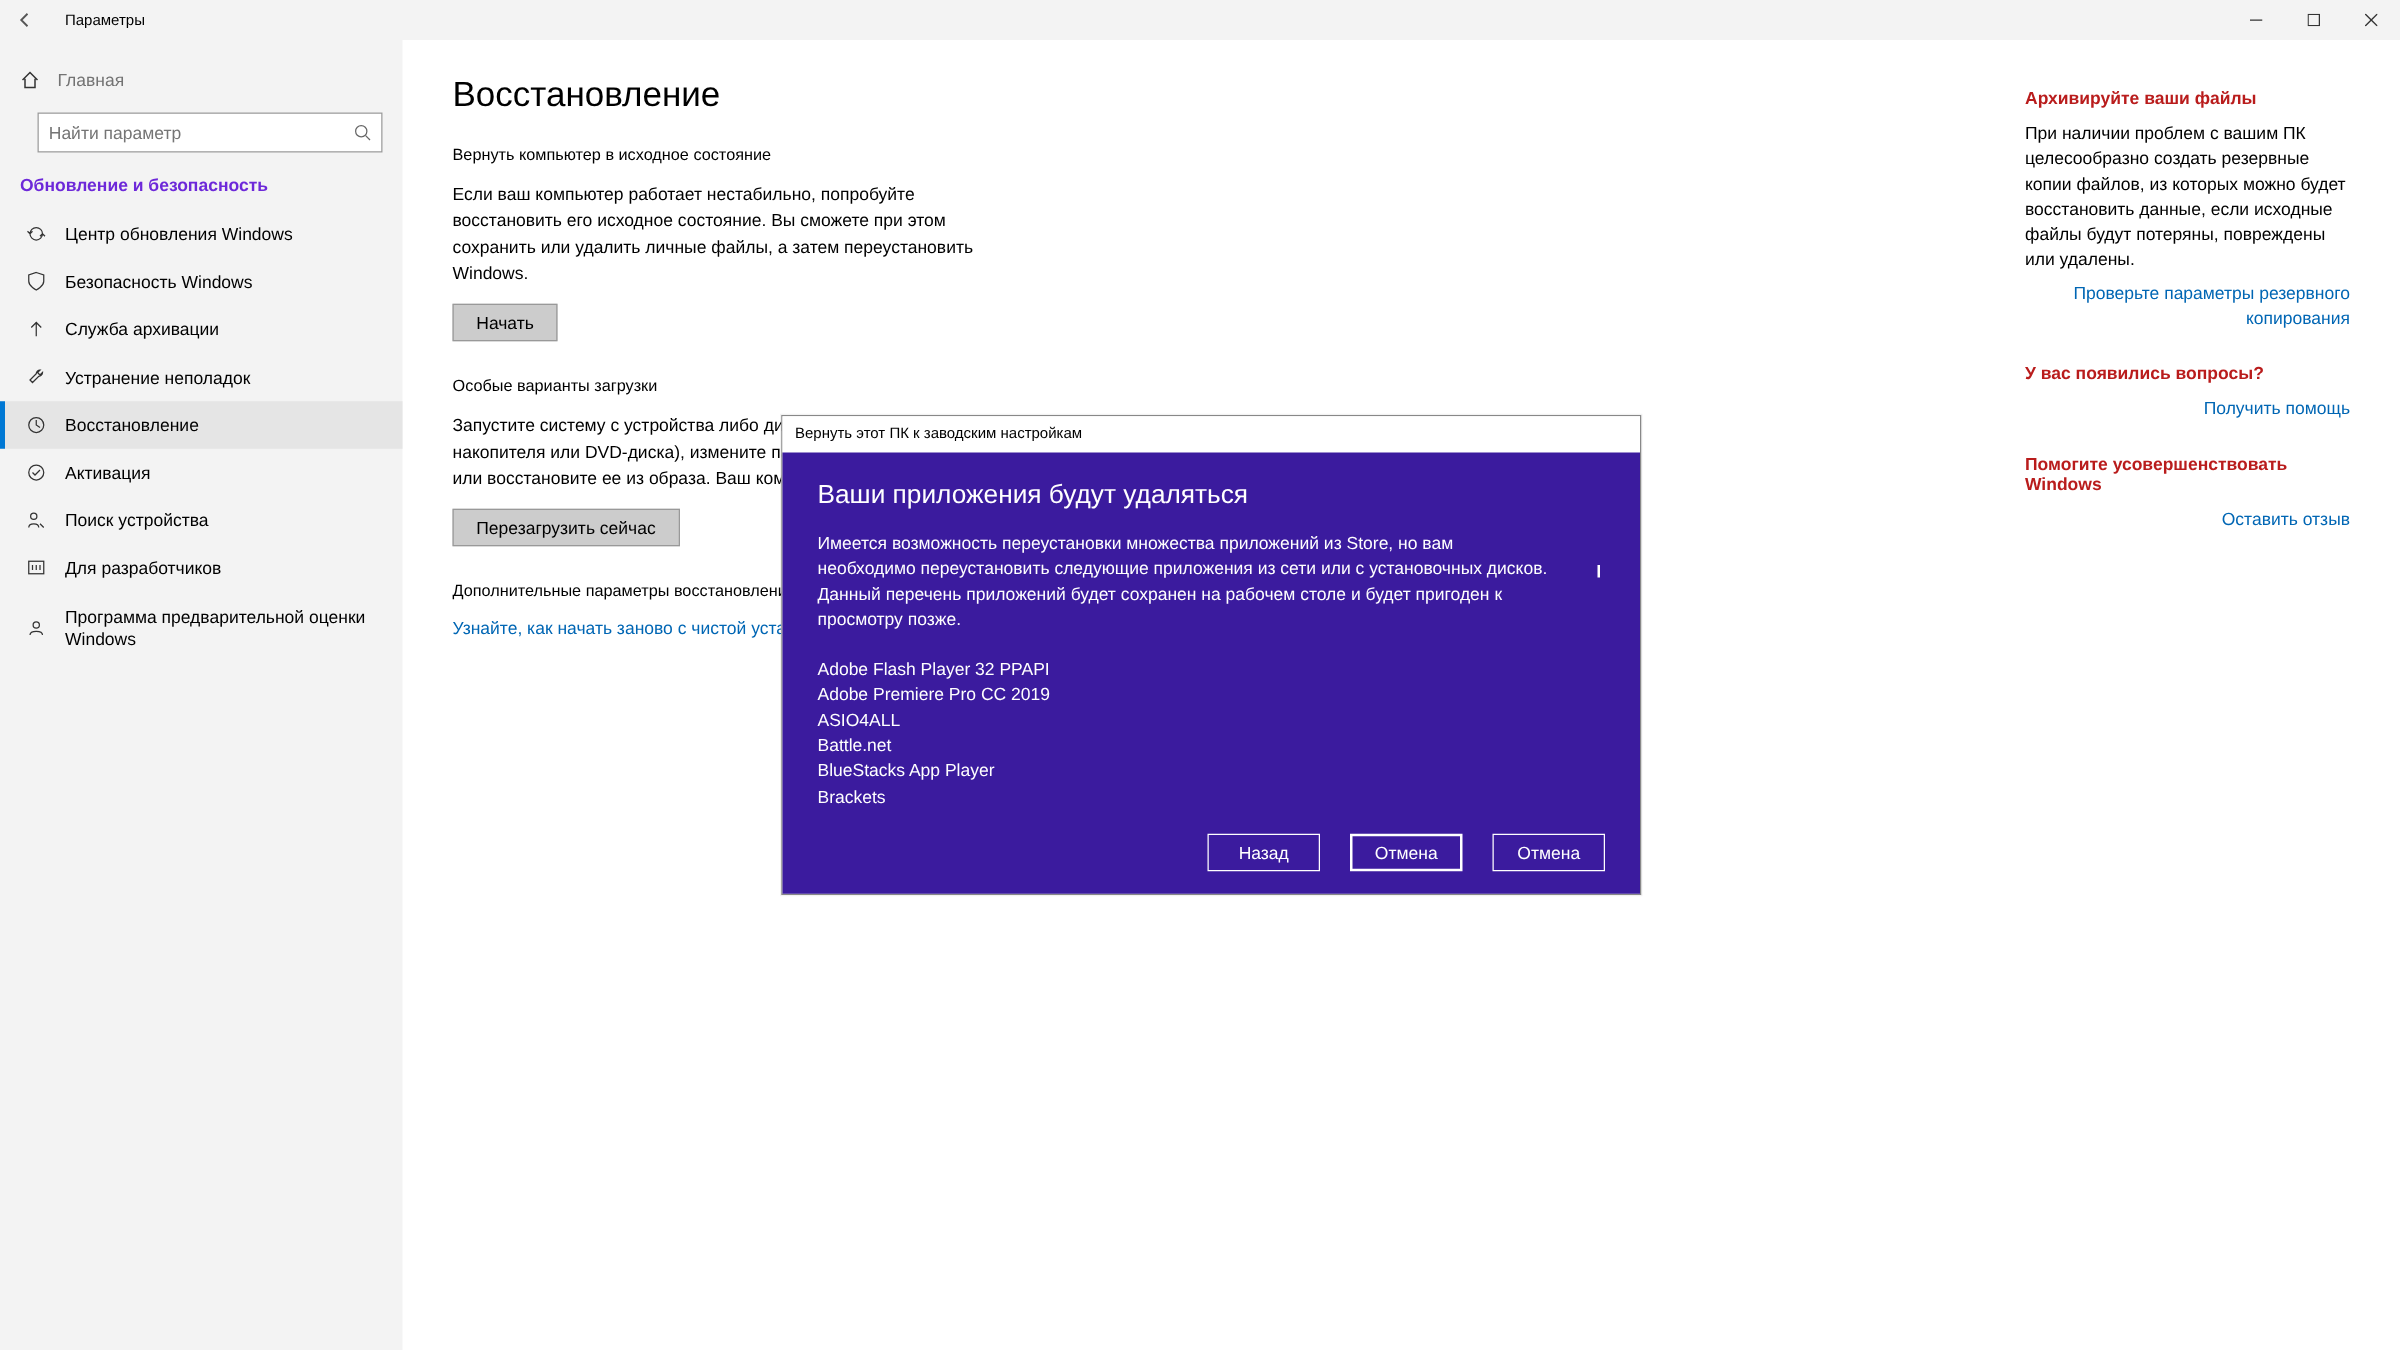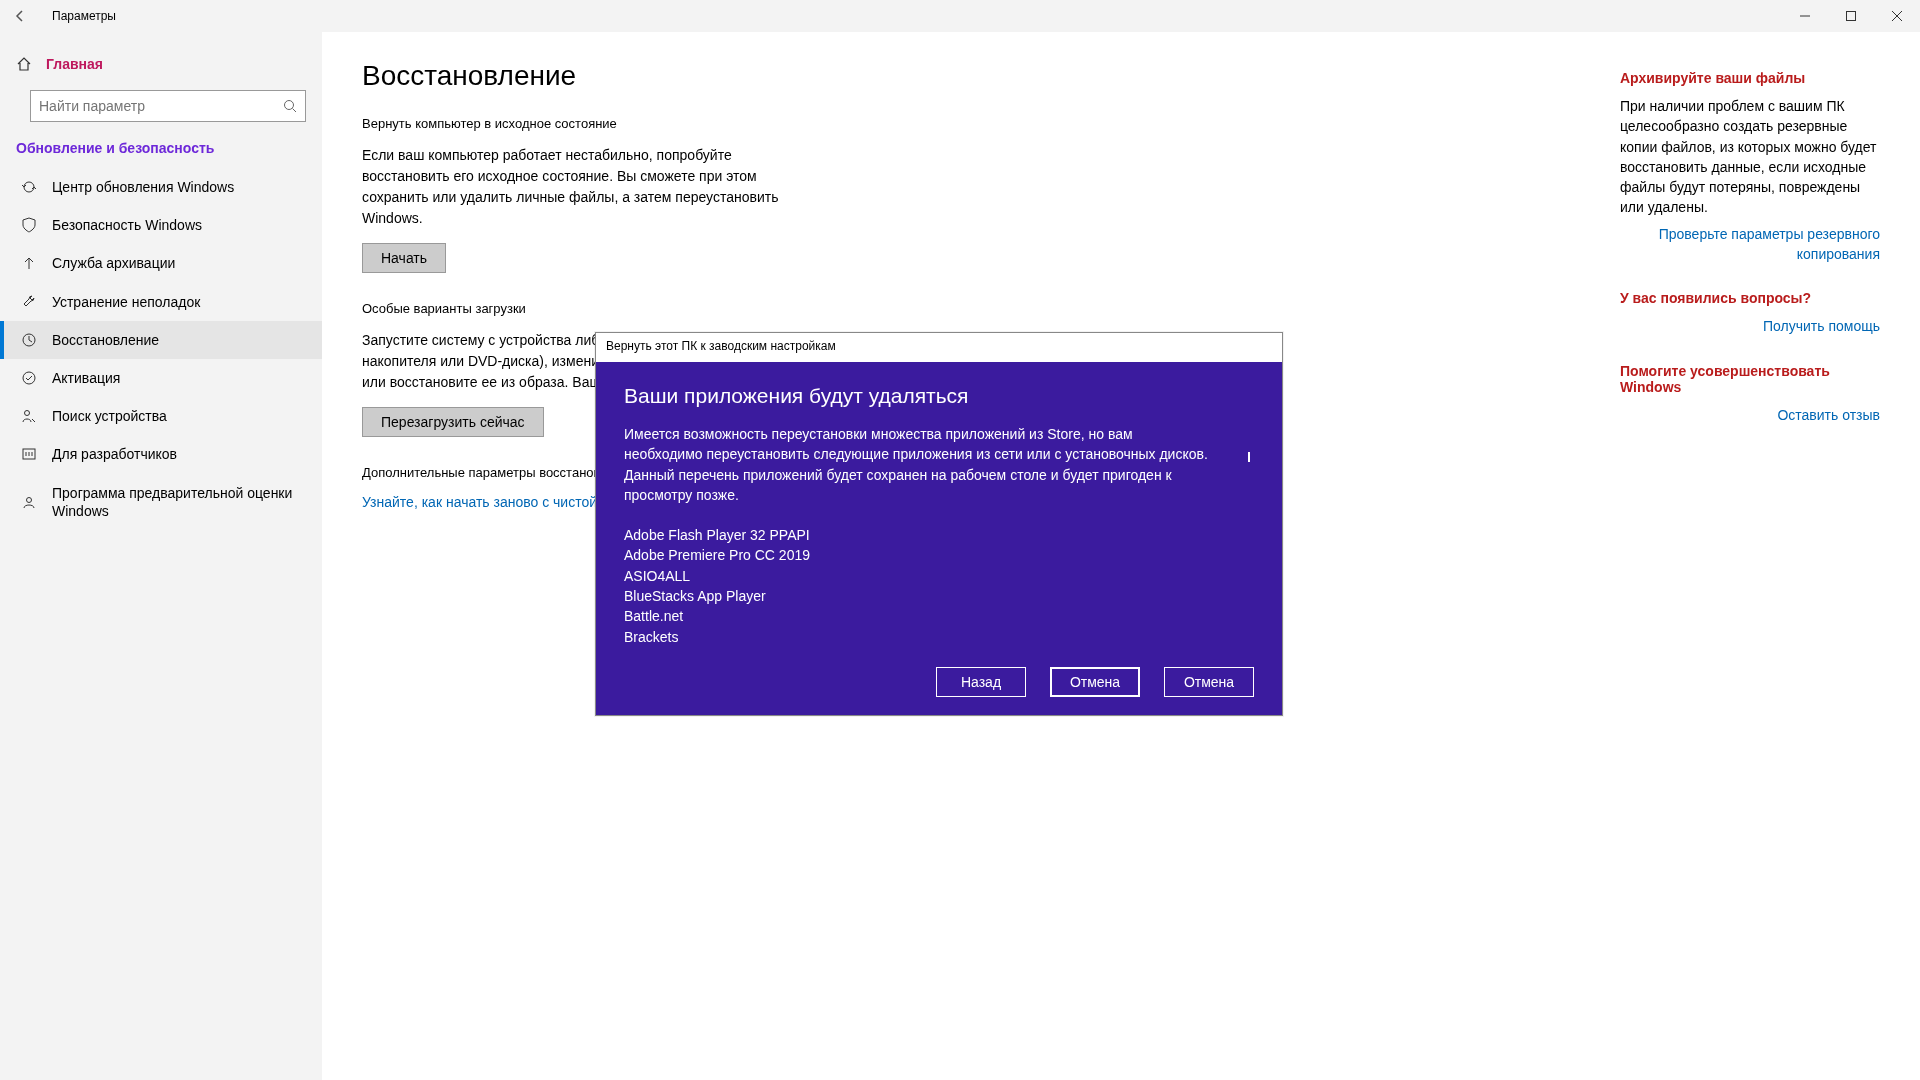--- a/index.html
+++ b/index.html
@@ -11,21 +11,21 @@
 .back-btn { width: 24px; height: 24px; display: flex; align-items: center; justify-content: center; color: #666; }
 .title-text { font-size: 12px; color: #000; }
 .win-controls { display: flex; }
 .win-btn { width: 46px; height: 32px; display: flex; align-items: center; justify-content: center; color: #333; }
 
 
 .layout { display: flex; height: calc(1080px - 32px); }
 
 
 .sidebar { width: 322px; background: #f3f3f3; padding: 14px 0 0 0; display: flex; flex-direction: column; }
-.home-link { display: flex; align-items: center; gap: 14px; padding: 10px 16px; font-size: 14px; color: #be185d; font-weight: bold; }
+.home-link { display: flex; align-items: center; gap: 14px; padding: 10px 16px; font-size: 14px; color: #737373; }
 .searchbox { margin: 8px 16px 18px 30px; height: 32px; border: 1px solid #999; background: #fff; display: flex; align-items: center; padding: 0 8px; }
 .searchbox input { border: none; outline: none; flex: 1; font-size: 14px; background: transparent; }
 .searchbox .search-ic { color: #666; }
 .category { padding: 0 16px 12px 16px; font-size: 14px; font-weight: 600; color: #6d28d9; }
 .navlist { list-style: none; }
 .navitem { display: flex; align-items: center; gap: 14px; padding: 10px 16px 10px 20px; font-size: 14px; color: #000; position: relative; cursor: default; }
 .navitem.active { background: #e5e5e5; }
 .navitem.active::before { content: ""; position: absolute; left: 0; top: 0; bottom: 0; width: 4px; background: #0078d4; }
 .navitem .ic { width: 18px; height: 18px; display: flex; align-items: center; justify-content: center; color: #333; flex-shrink: 0; }
 .navitem span.label { line-height: 1.3; }
@@ -40,21 +40,21 @@
 .link-text { color: #0066b4; font-size: 14px; cursor: default; }
 
 
 .rail { width: 260px; margin-left: auto; padding-top: 10px; }
 .rail-section { margin-bottom: 26px; }
 .rail-title { font-size: 14px; font-weight: 600; margin-bottom: 10px; color: #b91c1c; }
 .rail-text { font-size: 14px; line-height: 1.45; color: #000; margin-bottom: 6px; }
 .rail-link { font-size: 14px; color: #0066b4; line-height: 1.45; display: block; text-align: right; }
 
 
-.dialog { position: absolute; left: 595px; top: 332px; width: 688px; background: #fff; border: 1px solid #888; box-shadow: 0 0 0 1px rgba(0,0,0,0.05); }
+.dialog { position: absolute; left: 625px; top: 332px; width: 688px; background: #fff; border: 1px solid #888; box-shadow: 0 0 0 1px rgba(0,0,0,0.05); }
 .dialog-titlebar { height: 29px; background: #fff; padding: 6px 10px; font-size: 12px; color: #000; }
 .dialog-body { background: #3b1b9e; color: #fff; padding: 22px 28px 18px 28px; position: relative; }
 .dialog-heading { font-size: 21px; font-weight: 400; margin-bottom: 16px; }
 .dialog-desc { font-size: 14px; line-height: 1.45; margin-bottom: 20px; max-width: 590px; }
 .dialog-applist { font-size: 14px; line-height: 1.45; margin-bottom: 20px; }
 .dialog-applist div { display: block; }
 .dialog-btns { display: flex; gap: 24px; justify-content: flex-end; }
 .dlg-btn { min-width: 90px; height: 30px; background: transparent; border: 1px solid #fff; color: #fff; font-size: 14px; display: flex; align-items: center; justify-content: center; }
 .dlg-btn.focus { border: 2px solid #fff; }
 .dialog-scroll { position: absolute; right: 32px; top: 90px; width: 2px; height: 10px; background: #fff; }
@@ -236,22 +236,22 @@
 <div class="dialog">
   <div class="dialog-titlebar">Вернуть этот ПК к заводским настройкам</div>
   <div class="dialog-body">
     <div class="dialog-heading">Ваши приложения будут удаляться</div>
     <div class="dialog-desc">Имеется возможность переустановки множества приложений из Store, но вам необходимо переустановить следующие приложения из сети или с установочных дисков. Данный перечень приложений будет сохранен на рабочем столе и будет пригоден к просмотру позже.</div>
     <div class="dialog-scroll"></div>
     <div class="dialog-applist">
       <div>Adobe Flash Player 32 PPAPI</div>
       <div>Adobe Premiere Pro CC 2019</div>
       <div>ASIO4ALL</div>
+      <div>Battle.net</div>
       <div>BlueStacks App Player</div>
-      <div>Battle.net</div>
       <div>Brackets</div>
     </div>
     <div class="dialog-btns">
       <div class="dlg-btn">Назад</div>
       <div class="dlg-btn focus">Отмена</div>
       <div class="dlg-btn">Отмена</div>
     </div>
   </div>
 </div>
 

